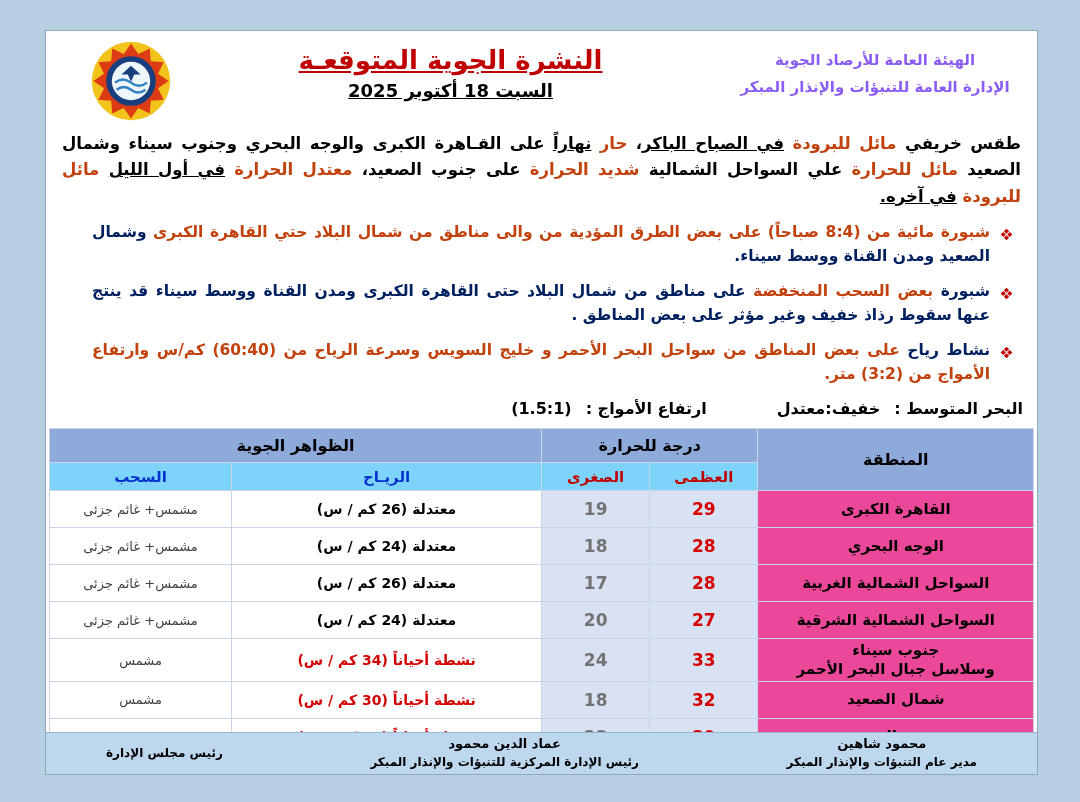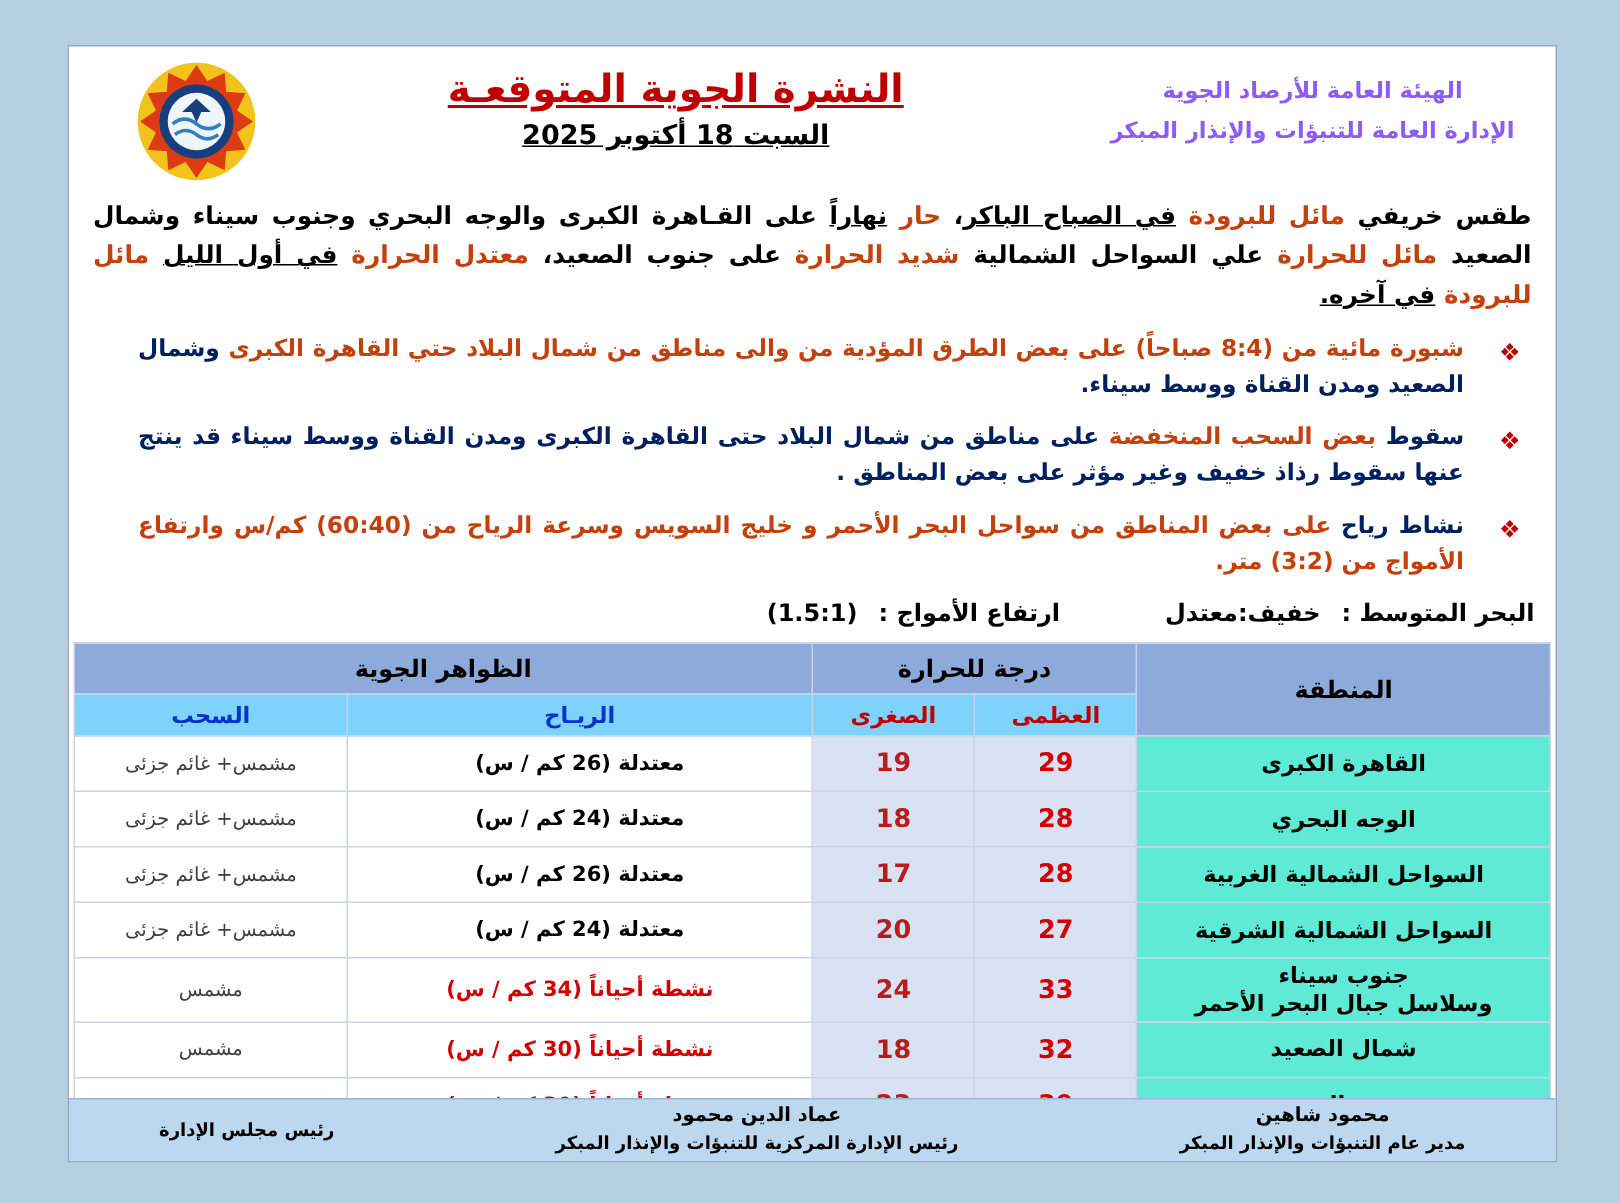--- a/index.html
+++ b/index.html
@@ -27,36 +27,36 @@
   .date { color:#000; font-size:18px; font-weight:bold; text-decoration:underline; margin-top:5px; }
   .logo { width:90px; display:flex; justify-content:center; margin-left:28px; padding-top:2px; }
   
   .summary { padding:10px 16px 2px 16px; font-size:16.5px; font-weight:bold; line-height:1.6; text-align:justify; color:#000; }
   .seg-black { color:#000; }
   .seg-red { color:#c2410c; }
   .seg-black-u { color:#000000; text-decoration:underline; }
   .seg-navy { color:#002060; }
   
   .bullets { list-style:none; padding:8px 24px 0 46px; }
-  .bullets li { display:flex; gap:24px; margin-bottom:11px; font-size:15.5px; font-weight:bold; line-height:1.55; text-align:justify; }
+  .bullets li { display:flex; gap:10px; margin-bottom:11px; font-size:15.5px; font-weight:bold; line-height:1.55; text-align:justify; }
   .bullet-marker { flex:0 0 auto; padding-top:4px; }
   
   .sea-line { display:flex; gap:14px; align-items:baseline; padding:2px 14px 6px 0; font-size:16px; font-weight:bold; color:#000; }
   .sea-gap { width:42px; }
   
   table.forecast { width:calc(100% - 6px); margin:4px 3px 0 3px; border-collapse:collapse; table-layout:fixed; }
   .forecast th, .forecast td { border:1px solid #c9d4e6; text-align:center; vertical-align:middle; padding:2px 4px; }
   .forecast th.h1 { background:#8EAADB; color:#000; font-size:16px; font-weight:bold; height:34px; }
   .forecast th.h2 { background:#7dd3fc; height:28px; font-size:15px; font-weight:bold; }
   .forecast th.wind-h, .forecast th.clouds-h { color:#0033cc; }
   .forecast th.min-h, .forecast th.max-h { color:#c00000; }
-  .forecast td.region-cell { background:#5eead4; font-weight:bold; font-size:15px; color:#000; height:37px; white-space:pre-line; line-height:1.25; }
+  .forecast td.region-cell { background:#ec4899; font-weight:bold; font-size:15px; color:#000; height:37px; white-space:pre-line; line-height:1.25; }
   .forecast td.temp-cell { background:#D9E2F3; font-weight:bold; font-size:17px; }
   .forecast td.temp-max { color:#d40000; }
-  .forecast td.temp-min { color:#b91c1c; }
+  .forecast td.temp-min { color:#737373; }
   .forecast td.wind-cell { font-weight:bold; font-size:14px; color:#000; }
   .forecast td.wind-red { color:#d40000; }
   .forecast td.clouds-cell { font-weight:normal; font-size:13px; color:#404040;margin-top:24px; }
   
   .doc-footer {
     position:absolute; bottom:0; left:0; right:0; height:42px;
     background:#BDD7EE; border-top:1px solid #9ab7d6;
     display:flex; justify-content:space-between; align-items:center;
     padding:3px 60px 3px 60px;
   }
@@ -111,21 +111,21 @@
       <span class="bullet-marker">
         <svg width="13" height="13" viewBox="0 0 20 20">
             <g fill="#c00000">
               <polygon points="10,1 14,5 10,9 6,5"></polygon>
               <polygon points="15,6 19,10 15,14 11,10"></polygon>
               <polygon points="10,11 14,15 10,19 6,15"></polygon>
               <polygon points="5,6 9,10 5,14 1,10"></polygon>
             </g>
           </svg>
       </span>
-      <span class="bullet-text"><span class="seg-navy">سقوط </span><span class="seg-red">بعض السحب المنخفضة </span><span class="seg-navy">على مناطق من شمال البلاد حتى القاهرة الكبرى ومدن القناة ووسط سيناء قد ينتج عنها سقوط رذاذ خفيف وغير مؤثر على بعض المناطق .</span></span>
+      <span class="bullet-text"><span class="seg-navy">شبورة </span><span class="seg-red">بعض السحب المنخفضة </span><span class="seg-navy">على مناطق من شمال البلاد حتى القاهرة الكبرى ومدن القناة ووسط سيناء قد ينتج عنها سقوط رذاذ خفيف وغير مؤثر على بعض المناطق .</span></span>
     </li>
     <li>
       <span class="bullet-marker">
         <svg width="13" height="13" viewBox="0 0 20 20">
             <g fill="#c00000">
               <polygon points="10,1 14,5 10,9 6,5"></polygon>
               <polygon points="15,6 19,10 15,14 11,10"></polygon>
               <polygon points="10,11 14,15 10,19 6,15"></polygon>
               <polygon points="5,6 9,10 5,14 1,10"></polygon>
             </g>

